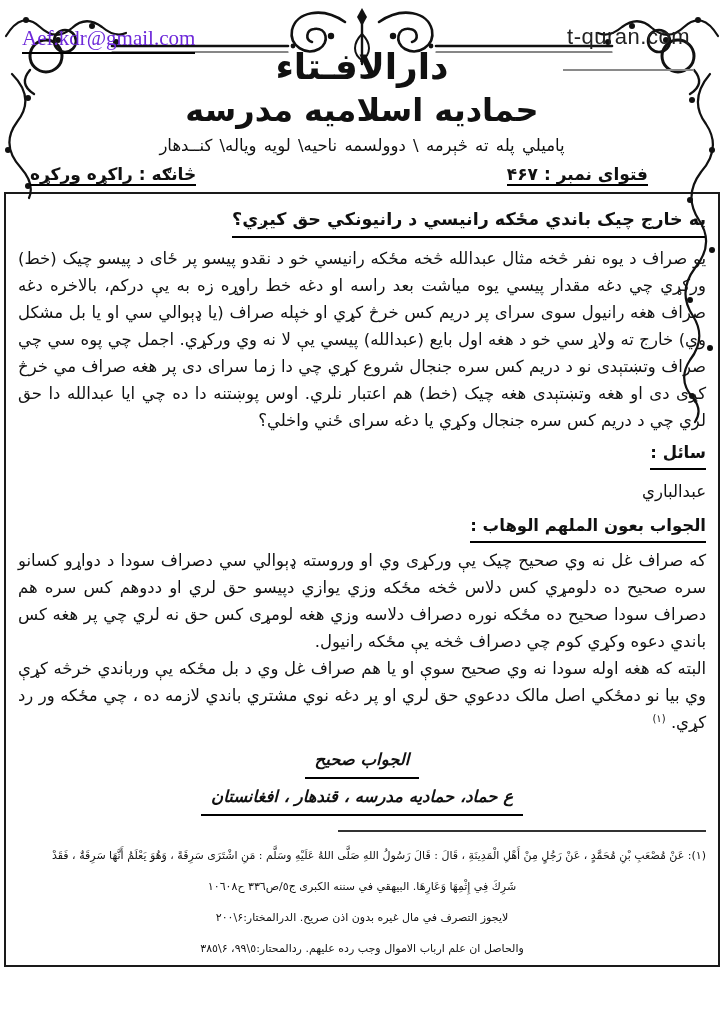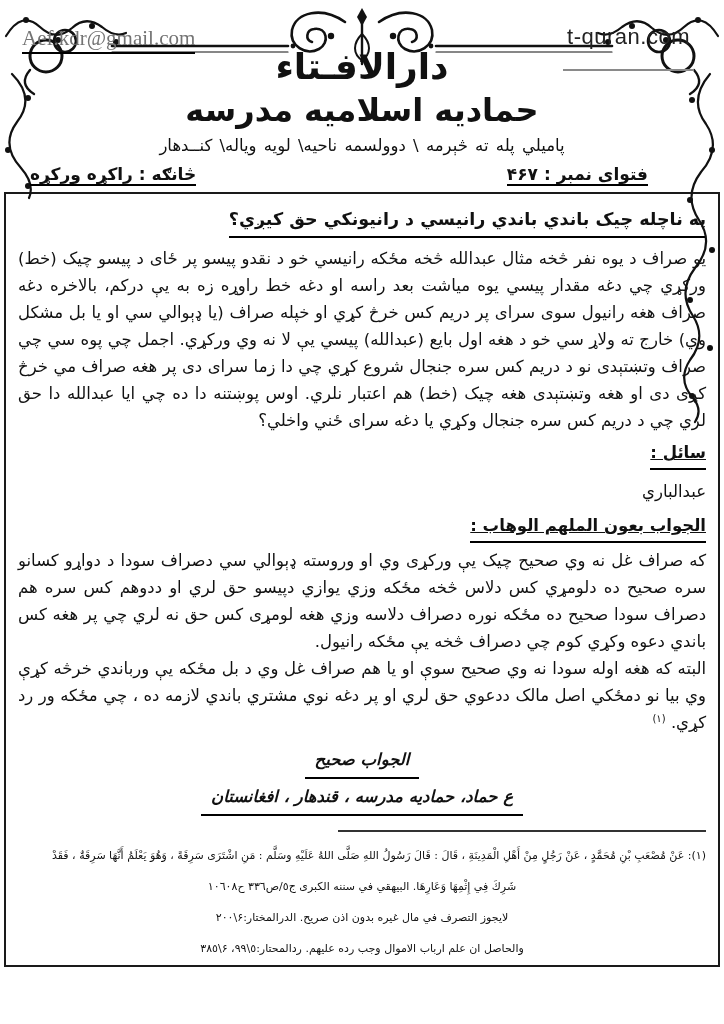--- a/index.html
+++ b/index.html
@@ -8,21 +8,21 @@
     position:relative; width:724px; height:1024px; margin:0 auto;
     background:#ffffff; overflow:hidden; color:#111;
     font-family:"DejaVu Sans", sans-serif;
   }
   .ornament { position:absolute; top:0; left:0; z-index:1; pointer-events:none; }
 
   
   .header { position:relative; z-index:2; padding-top:34px; text-align:center; }
   .email {
     position:absolute; left:22px; top:26px; z-index:3;
-    font-family:"Liberation Serif", serif; font-size:21px; color:#737373;
+    font-family:"Liberation Serif", serif; font-size:21px; color:#6d28d9;
     border-bottom:2px solid #000; padding-bottom:1px;
   }
   .site {
     position:absolute; right:30px; top:24px; z-index:3;
     font-family:"Liberation Sans", sans-serif; font-size:22px; letter-spacing:.5px; color:#222;
     border-bottom:2px solid #8a8a8a; padding:0 4px 19px 4px;
   }
   .title1 { direction:rtl; font-size:36px; font-weight:bold; line-height:1.25; margin-top:10px; }
   .title2 { direction:rtl; font-size:32px; font-weight:bold; line-height:1.2; margin-top:2px; }
   .address { direction:rtl; font-size:16.5px; margin-top:7px; word-spacing:2px; }
@@ -35,21 +35,21 @@
   
   .content-box {
     direction:rtl; margin:6px 4px 0 4px; height:775px; overflow:hidden;
     border:2px solid #1a1a1a; padding:12px 12px 6px 12px;
     font-size:16.5px; line-height:27px; text-align:justify;
   }
   .q-title { font-weight:bold; font-size:17.5px; display:inline-block;
     border-bottom:2px solid #000; padding-bottom:3px; margin-bottom:7px; }
   .para { text-align:justify; }
   .label { font-weight:bold; display:inline-block; border-bottom:2px solid #000;
-    padding-bottom:2px; margin:5px 0 4px 0; font-size:16.5px;text-decoration:underline; }
+    padding-bottom:2px; margin:5px 0 4px 0; font-size:16.5px; }
   .asker-name { margin:4px 0 2px 0; }
   .sig-wrap { text-align:center; margin-top:8px;font-style:italic; }
   .sig { display:inline-block; font-weight:bold; font-size:16.5px;
     border-bottom:2px solid #000; padding:0 10px 4px 10px; margin:2px 0; }
   .fn-sep { width:368px; border-top:2px solid #333; margin:12px 0 8px 0; }
   .footnotes { font-size:11px; line-height:31px; }
   .fn-just { text-align:justify; }
   .fn-center { text-align:center; }
 
   
@@ -133,21 +133,21 @@
     <div class="title2">حماديه اسلاميه مدرسه</div>
     <div class="address">پاميلي پله ته څېرمه \ دوولسمه ناحيه\ لويه وياله\ كنــدهار</div>
     <div class="meta-row">
       <span class="u">فتوای نمبر : ۴۶۷</span>
       <span class="u">څانګه : راکړه ورکړه</span>
     </div>
   </div>
 
   <div class="content-box">
     <div>
-      <span class="q-title">په ناچله چيک باندي باندي رانيسي د رانيونکي حق کيږي؟</span>
+      <span class="q-title">په خارج چيک باندي مځکه رانيسي د رانيونکي حق کيږي؟</span>
     </div>
     <p class="para">يو صراف د يوه نفر څخه مثال عبدالله څخه مځکه رانيسي خو د نقدو پيسو پر ځای د پيسو چيک (خط) ورکړي چي دغه مقدار پيسي يوه مياشت بعد راسه او دغه خط راوړه زه به يې درکم، بالاخره دغه صراف هغه رانيول سوی سرای پر دريم کس خرڅ کړي او خپله صراف (يا ډېوالي سي او يا بل مشکل وي) خارج ته ولاړ سي خو د هغه اول بايع (عبدالله) پيسي يې لا نه وي ورکړي. اجمل چي پوه سي چي صراف وتښتېدی نو د دريم کس سره جنجال شروع کړي چي دا زما سرای دی پر هغه صراف مي خرڅ کړی دی او هغه وتښتېدی هغه چيک (خط) هم اعتبار نلري. اوس پوښتنه دا ده چي ايا عبدالله دا حق لري چي د دريم کس سره جنجال وکړي يا دغه سرای ځني واخلي؟</p>
     <div>
       <span class="label">سائل :</span>
     </div>
     <div class="asker-name">عبدالباري</div>
     <div>
       <span class="label">الجواب بعون الملهم الوهاب :</span>
     </div>
     <p class="para">که صراف غل نه وي صحيح چيک يې ورکړی وي او وروسته ډېوالي سي دصراف سودا د دواړو کسانو سره صحيح ده دلومړي کس دلاس څخه مځکه وزي يوازي دپيسو حق لري او ددوهم کس سره هم دصراف سودا صحيح ده مځکه نوره دصراف دلاسه وزي هغه لومړی کس حق نه لري چي پر هغه کس باندي دعوه وکړي کوم چي دصراف څخه يې مځکه رانيول.</p>

